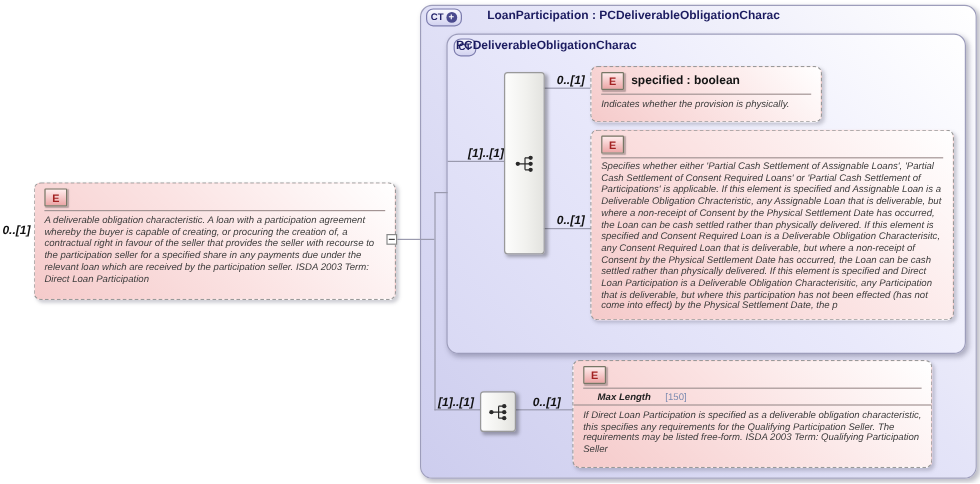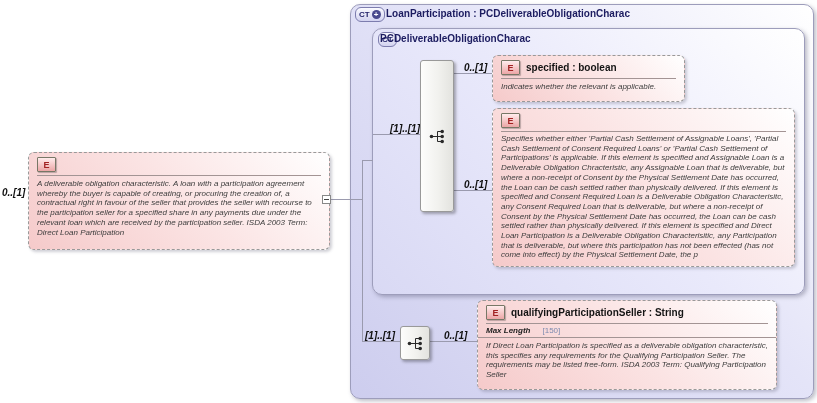--- a/index.html
+++ b/index.html
@@ -36,21 +36,21 @@
     width:17px; height:13px; flex:0 0 auto;
     border:1px solid #776; border-radius:1px;
     background:linear-gradient(180deg,#ffecec,#eca6a6);
     color:#a22222; font-weight:bold; font-size:9px;
     display:flex; align-items:center; justify-content:center;
     box-shadow:1px 1px 1px rgba(0,0,0,0.25);
   }
   .ename { font-weight:bold; font-size:10px; color:#141414; white-space:nowrap; }
   .sep { height:1px; background:#a39494; margin:1px 8px 0 8px; }
   .doc { font-style:italic; font-size:8px; line-height:9.7px; color:#3c3c3c; padding:3px 8px 3px 8px; }
-  .facet { display:flex; align-items:center; gap:12px; padding:2px 8px 2px 8px; border-bottom:1px solid #a39494; }
+  .facet { display:flex; align-items:center; gap:12px; padding:2px 8px 2px 20px; border-bottom:1px solid #a39494; }
   .facet-label { font-weight:bold; font-style:italic; font-size:8px; color:#222; }
   .facet-value { font-size:8px; color:#7d8bb0; }
   
   .seqbox {
     position:absolute; border:1px solid #999; border-radius:3px;
     background:linear-gradient(90deg,#fdfdfc 0%,#f1f1ee 55%,#e3e3df 100%);
     box-shadow:2px 2px 3px rgba(0,0,0,0.3);
     display:flex; align-items:center; justify-content:center;
   }
   
@@ -65,21 +65,21 @@
 </head>
 <body>
 
 <div id="stage">
 
   <div class="ctbox outer" style="left:350px; top:4px; width:462px; height:393px;"></div>
   <div class="ctbadge" style="left:355px; top:7px;">
     <span>CT</span>
     <span class="plus">+</span>
   </div>
-  <div class="boxtitle" style="left:386px; top:8px;">LoanParticipation : PCDeliverableObligationCharac</div>
+  <div class="boxtitle" style="left:406px; top:8px;">LoanParticipation : PCDeliverableObligationCharac</div>
 
   <div class="ctbox inner" style="left:372px; top:28px; width:431px; height:265px;"></div>
   <div class="ctbadge" style="left:378px; top:32px;">
     <span>CT</span>
   </div>
   <div class="boxtitle" style="left:380px; top:33px;">PCDeliverableObligationCharac</div>
 
   <div class="line" style="left:331px; top:199px; width:31px; height:1px;"></div>
   <div class="line" style="left:362px; top:160px; width:1px; height:182px;"></div>
   <div class="line" style="left:362px; top:160px; width:11px; height:1px;"></div>
@@ -133,35 +133,34 @@
   <div class="minus" style="left:322px; top:195px;">
     <div class="minus-dash"></div>
   </div>
 
   <div class="ebox" style="left:492px; top:55px; width:191px; height:45px;">
     <div class="hdr">
       <div class="ebadge">E</div>
       <div class="ename">specified : boolean</div>
     </div>
     <div class="sep"></div>
-    <div class="doc">Indicates whether the relevant is applicable.</div>
+    <div class="doc">Indicates whether the provision is physically.</div>
   </div>
 
   <div class="ebox" style="left:492px; top:108px; width:301px; height:157px;">
     <div class="hdr">
       <div class="ebadge">E</div>
     </div>
     <div class="sep"></div>
     <div class="doc" style="padding-top:2px;">Specifies whether either 'Partial Cash Settlement of Assignable Loans', 'Partial Cash Settlement of Consent Required Loans' or 'Partial Cash Settlement of Participations' is applicable. If this element is specified and Assignable Loan is a Deliverable Obligation Chracteristic, any Assignable Loan that is deliverable, but where a non-receipt of Consent by the Physical Settlement Date has occurred, the Loan can be cash settled rather than physically delivered. If this element is specified and Consent Required Loan is a Deliverable Obligation Characterisitc, any Consent Required Loan that is deliverable, but where a non-receipt of Consent by the Physical Settlement Date has occurred, the Loan can be cash settled rather than physically delivered. If this element is specified and Direct Loan Participation is a Deliverable Obligation Characterisitic, any Participation that is deliverable, but where this participation has not been effected (has not come into effect) by the Physical Settlement Date, the p</div>
   </div>
 
   <div class="ebox" style="left:477px; top:300px; width:298px; height:88px;">
     <div class="hdr">
       <div class="ebadge">E</div>
-      <div class="ename">qualifyingParticipationSeller : String</div>
     </div>
     <div class="sep"></div>
     <div class="facet">
       <span class="facet-label">Max Length</span>
       <span class="facet-value">[150]</span>
     </div>
     <div class="doc">If Direct Loan Participation is specified as a deliverable obligation characteristic, this specifies any requirements for the Qualifying Participation Seller. The requirements may be listed free-form. ISDA 2003 Term: Qualifying Participation Seller</div>
   </div>
 
 </div>

